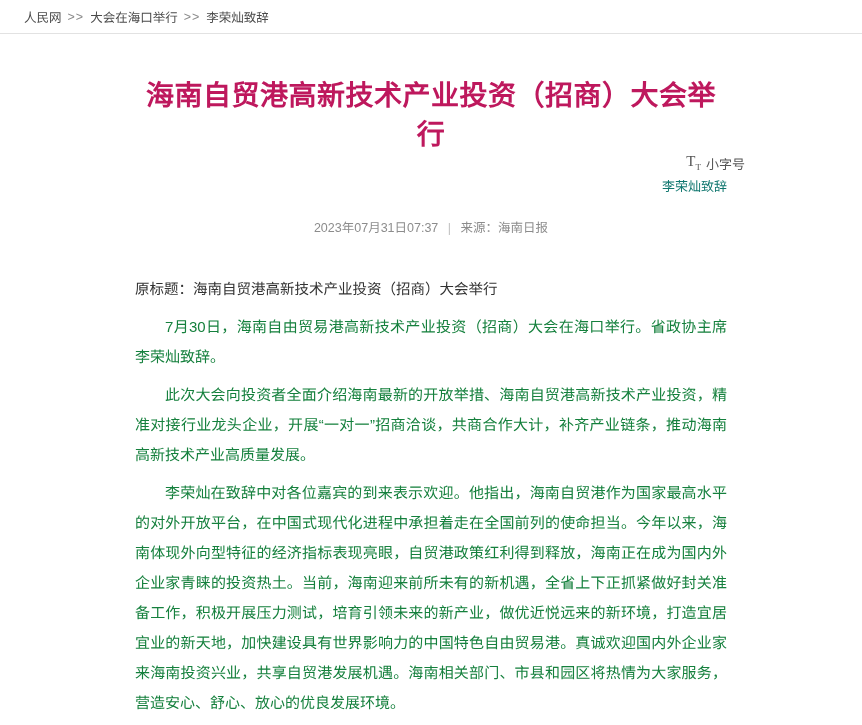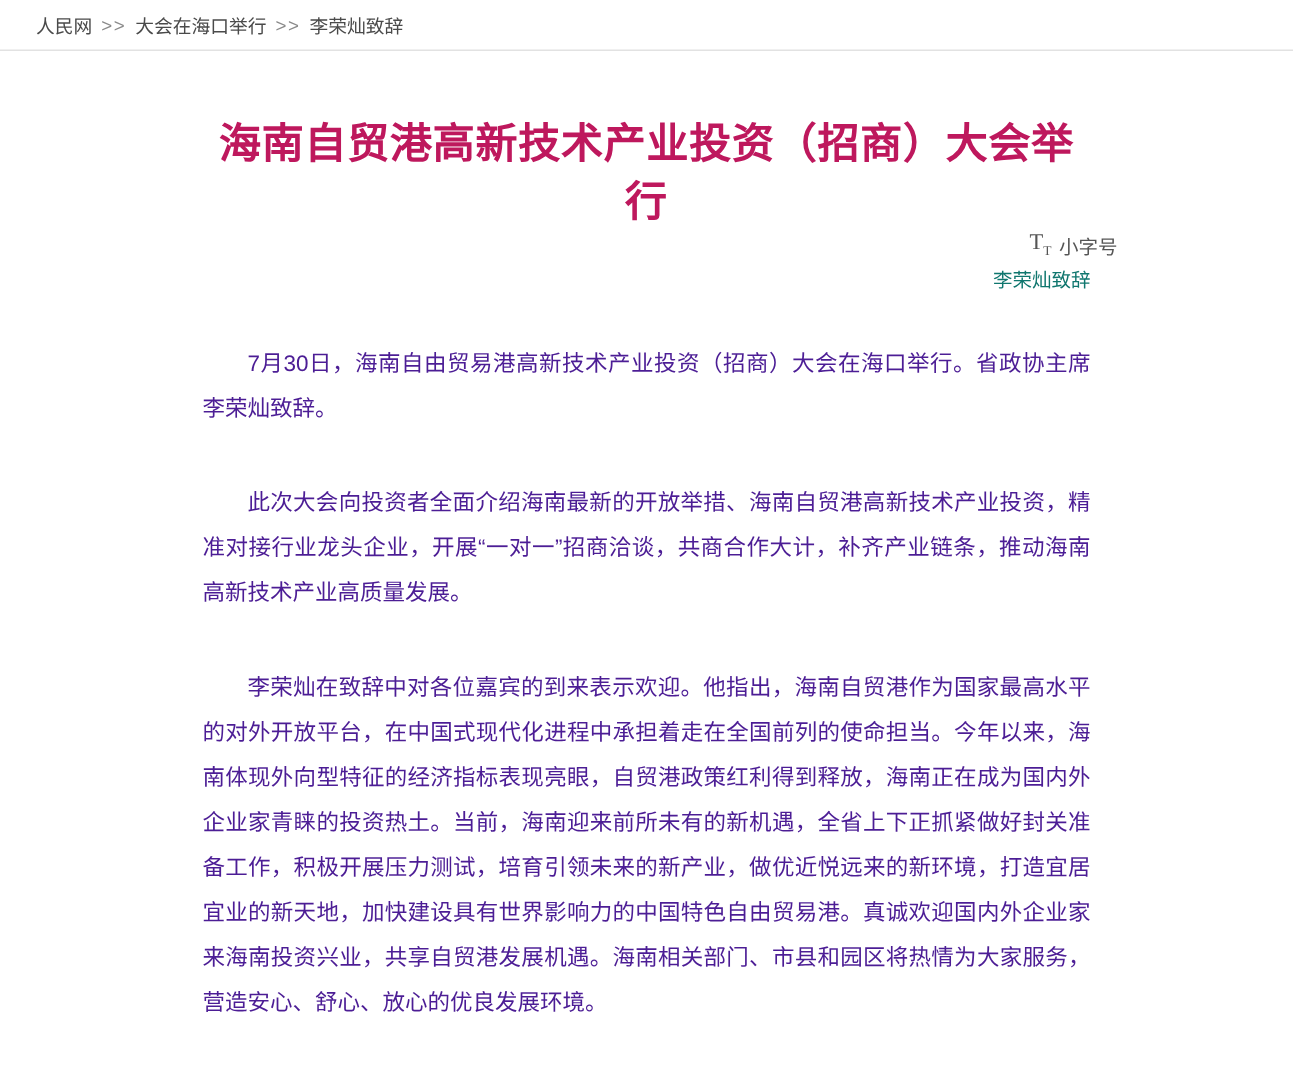--- a/index.html
+++ b/index.html
@@ -104,22 +104,22 @@
   
   .orig-title {
     font-size: 14.5px;
     color: #333;
     margin-top: 40px;
     line-height: 1.9;
   }
   .body-text p {
     font-size: 15px;
     line-height: 2.0;
-    color: #4c1d95;
-    margin: 33px 0 0 0;
+    color: #15803d;
+    margin: 8px 0 0 0;
     text-align: justify;
     text-indent: 2em;
   }
 </style>
 </head>
 <body>
 
 <div class="breadcrumb-bar">
   <a href="#" class="crumb">人民网</a>
   <span class="sep">&gt;&gt;</span>
@@ -127,26 +127,32 @@
   <span class="sep">&gt;&gt;</span>
   <a href="#" class="crumb">李荣灿致辞</a>
 </div>
 
 <div class="article">
 
   <h1 class="headline">海南自贸港高新技术产业投资（招商）大会举行</h1>
 
   <div class="subhead">李荣灿致辞</div>
 
+  <div class="meta">
+    <span>2023年07月31日07:37</span>
+    <span class="divider">|</span>
+    <span>来源：海南日报</span>
+  </div>
 
   <div class="fontsize-ctl">
     <span class="tt">T<small>T</small></span>
     <span>小字号</span>
   </div>
 
+  <div class="orig-title">原标题：海南自贸港高新技术产业投资（招商）大会举行</div>
 
   <div class="body-text">
     <p>7月30日，海南自由贸易港高新技术产业投资（招商）大会在海口举行。省政协主席李荣灿致辞。</p>
     <p>此次大会向投资者全面介绍海南最新的开放举措、海南自贸港高新技术产业投资，精准对接行业龙头企业，开展“一对一”招商洽谈，共商合作大计，补齐产业链条，推动海南高新技术产业高质量发展。</p>
     <p>李荣灿在致辞中对各位嘉宾的到来表示欢迎。他指出，海南自贸港作为国家最高水平的对外开放平台，在中国式现代化进程中承担着走在全国前列的使命担当。今年以来，海南体现外向型特征的经济指标表现亮眼，自贸港政策红利得到释放，海南正在成为国内外企业家青睐的投资热土。当前，海南迎来前所未有的新机遇，全省上下正抓紧做好封关准备工作，积极开展压力测试，培育引领未来的新产业，做优近悦远来的新环境，打造宜居宜业的新天地，加快建设具有世界影响力的中国特色自由贸易港。真诚欢迎国内外企业家来海南投资兴业，共享自贸港发展机遇。海南相关部门、市县和园区将热情为大家服务，营造安心、舒心、放心的优良发展环境。</p>
 
   </div>
 
 </div>
 

